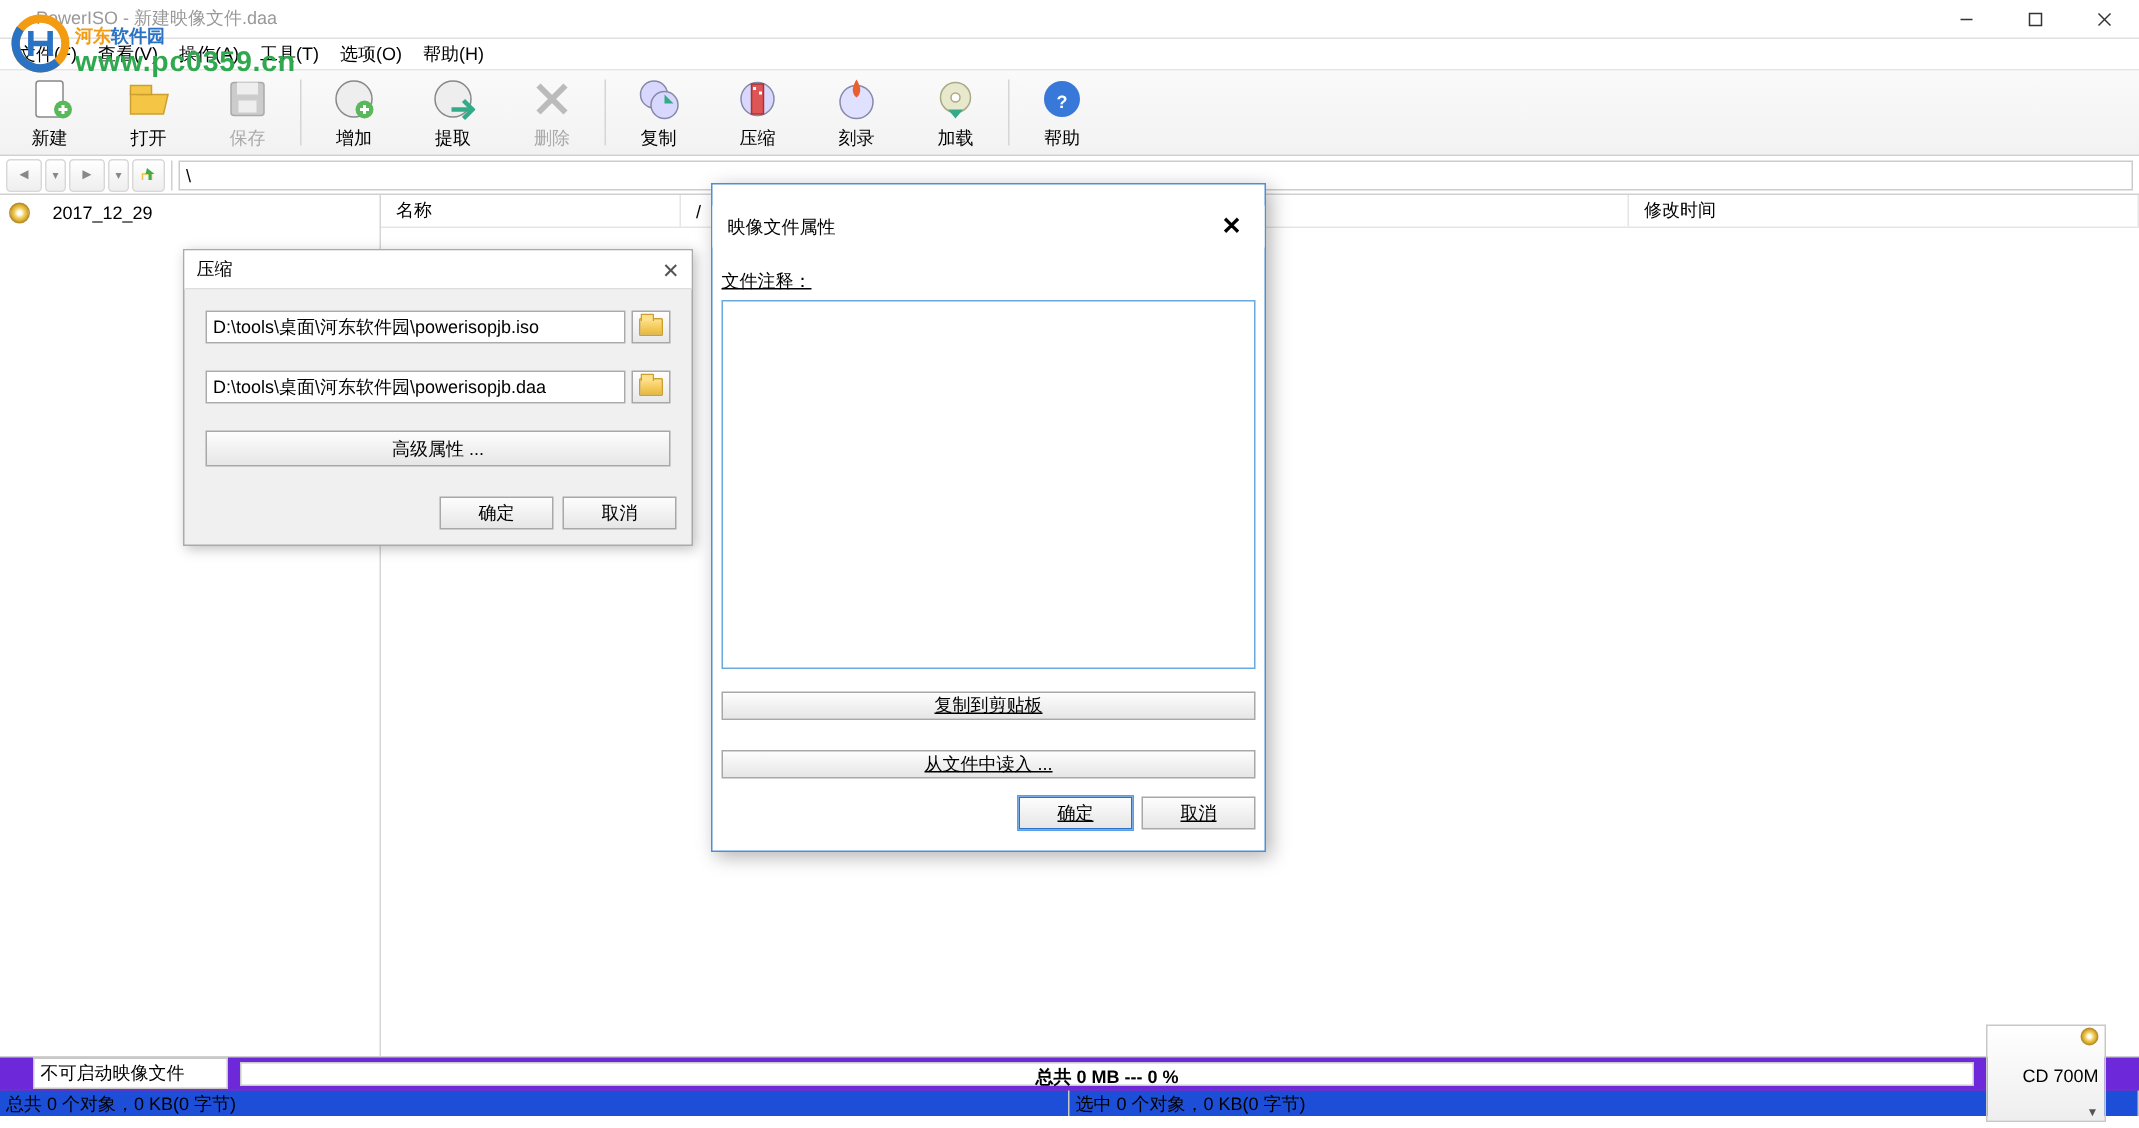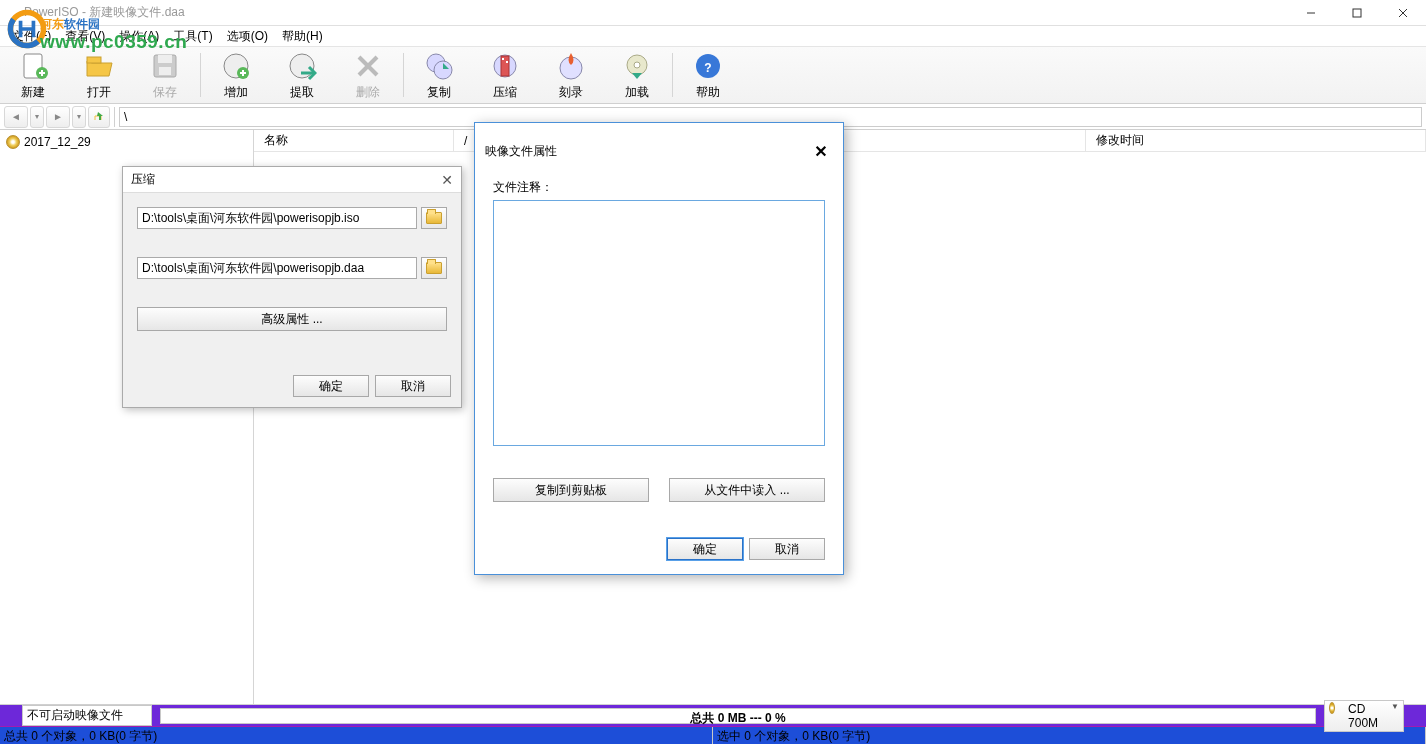--- a/index.html
+++ b/index.html
@@ -34,66 +34,66 @@
 .navbar { height:26px; border-bottom:1px solid #d0d0d0; display:flex; align-items:center; padding:2px 4px; gap:2px;}
 .nav-arrow { width:24px; height:22px; border:1px solid #d8d8d8; border-radius:3px; background:linear-gradient(#fff,#eee); display:flex; align-items:center; justify-content:center; color:#888; font-size:10px;}
 .nav-dd { width:14px; height:22px; border:1px solid #d8d8d8; border-radius:3px; background:linear-gradient(#fff,#eee); display:flex; align-items:center; justify-content:center; color:#888; font-size:8px;}
 .nav-up { width:22px; height:22px; border:1px solid #d8d8d8; border-radius:3px; background:linear-gradient(#fff,#eee); display:flex; align-items:center; justify-content:center; color:#888; }
 .nav-sep { width:1px; height:20px; background:#d0d0d0; margin:0 2px;}
 .nav-path { flex:1; height:20px; border:1px solid #ccc; padding:2px 4px; background:#fff; }
 
 
 .main { display:flex; height:574px; }
 .tree { width:254px; border-right:1px solid #d5d5d5; padding:4px 6px; }
-.tree-item { display:flex; align-items:center; gap:4px; padding:1px 0;}
+.tree-item { display:flex; align-items:center; gap:15px; padding:1px 0;}
 .disc-ico { width:14px; height:14px; border-radius:50%; background:radial-gradient(circle,#fff 15%, #f0d060 40%, #d4a020 70%); border:1px solid #b89030;}
 .list { flex:1; }
 .list-header { height:22px; border-bottom:1px solid #e5e5e5; display:flex; align-items:center; background:#fff;}
 .list-header .col { padding:2px 10px; border-right:1px solid #e5e5e5; height:100%; display:flex; align-items:center;}
 .col-name { width:200px;}
 .col-slash { flex:1; }
 .col-mod { width:340px; }
 
 
 .status1 { height:22px; border-top:1px solid #d0d0d0; display:flex; align-items:center; padding:2px 22px; gap:8px; background:#6d28d9;}
 .status1 .boot-box { width:130px; border:1px solid #c8c8c8; padding:1px 4px; background:#fff;}
 .progress-wrap { flex:1; height:16px; border:1px solid #c8c8c8; background:#fff; position:relative;}
 .progress-wrap .txt { position:absolute; width:100%; text-align:center; top:1px;font-weight:bold;}
-.cd-box { width:80px; border:1px solid #c8c8c8; background:linear-gradient(#fff,#eee); display:flex; align-items:flex-start; padding:1px 4px; gap:13px;}
+.cd-box { width:80px; border:1px solid #c8c8c8; background:linear-gradient(#fff,#eee); display:flex; align-items:flex-end; padding:1px 4px; gap:13px;flex-direction:column;}
 .cd-box .arr { margin-left:auto; font-size:8px; color:#555;}
 .status2 { height:18px; border-top:1px solid #a21caf; display:flex; background:#1d4ed8;justify-content:flex-end;}
 .status2 .cell { flex:1; padding:1px 4px; border-right:1px solid #c8c8c8;}
 
 
 .dlg-compress { position:absolute; left:122px; top:166px; width:340px; background:#f0f0f0; border:1px solid #aaa; box-shadow:2px 2px 8px rgba(0,0,0,0.25); z-index:30;}
 .dlg-titlebar { height:26px; background:#fff; display:flex; align-items:center; padding:0 8px; border-bottom:1px solid #ddd;}
 .dlg-titlebar .x { margin-left:auto; font-size:14px; font-family:Arial; color:#555;}
 .dlg-body { padding:14px;}
 .field-label { margin-bottom:4px;}
-.field-row { display:flex; gap:4px; margin-bottom:28px;}
+.field-row { display:flex; gap:4px; margin-bottom:18px;}
 .field-row input { flex:1; height:22px; border:1px solid #aaa; padding:2px 4px; background:#fff;}
 .browse-btn { width:26px; height:22px; border:1px solid #a8a8a8; background:linear-gradient(#fefefe,#e8e8e8); display:flex; align-items:center; justify-content:center;}
 .folder-ico { width:16px; height:12px; background:linear-gradient(#ffe08a,#e8b838); border:1px solid #caa030; border-radius:1px; position:relative;}
 .folder-ico:before { content:""; position:absolute; top:-4px; left:0; width:7px; height:4px; background:#ffe08a; border:1px solid #caa030; border-bottom:none; border-radius:1px 1px 0 0;}
 .adv-btn { width:100%; height:24px; border:1px solid #a8a8a8; background:linear-gradient(#fdfdfd,#e6e6e6);}
 .dlg-buttons { display:flex; justify-content:flex-end; gap:6px; padding:6px 10px 10px;}
-.std-btn { width:76px; height:22px; border:1px solid #a8a8a8; background:linear-gradient(#fdfdfd,#e6e6e6);margin-top:24px;}
+.std-btn { width:76px; height:22px; border:1px solid #a8a8a8; background:linear-gradient(#fdfdfd,#e6e6e6);}
 
 
 .dlg-props { position:absolute; left:474px; top:122px; width:370px; background:#fff; border:1px solid #4a90d9; box-shadow:3px 3px 12px rgba(0,0,0,0.3); z-index:50;}
 .dlg-props .p-title { height:28px; display:flex; align-items:center; padding:0 10px; background:#fff;margin-top:14px;}
 .dlg-props .p-title .x { margin-left:auto; font-size:16px; font-weight:bold; font-family:Arial; width:24px; text-align:center;}
 .tabs { display:flex; border-bottom:1px solid #ccc; padding-left:12px; padding-top:6px;}
 .tab { padding:4px 12px 3px; border:1px solid #ccc; border-bottom:none; background:#f4f4f4; margin-right:-1px; position:relative; top:1px;}
 .tab.active { background:#fff; border-bottom:1px solid #fff;}
 .tab.hl { outline:2px solid #e03030; outline-offset:-1px;}
-.p-body { padding:14px 18px 10px;}
+.p-body { padding:14px 6px 10px;text-decoration:underline;}
 .textarea-wrap { position:relative; }
 .comment-ta { width:100%; height:246px; border:1px solid #6aa8e0; resize:none; padding:4px;}
-.p-mid-btns { display:flex; gap:20px; margin-top:29px;}
+.p-mid-btns { display:flex; gap:20px; margin-top:12px;flex-direction:column;}
 .p-mid-btns button { flex:1; height:24px; border:1px solid #a8a8a8; background:linear-gradient(#fdfdfd,#e6e6e6);}
 .p-bottom { display:flex; justify-content:flex-end; gap:6px; padding:12px 0 4px;}
 .p-bottom .ok { border:1px solid #2a72c8; outline:1px solid #59a0e8;}
 
 svg { display:block; }
 </style>
 </head>
 <body>
 
 <div class="titlebar">
@@ -334,16 +334,16 @@
       <button class="std-btn">取消</button>
     </div>
   </div>
 </div>
 
 <svg class="wm-logo" viewBox="0 0 50 50">
   <circle cx="25" cy="25" r="18" stroke="#f39c12"></circle>
   <circle cx="25" cy="25" r="18" stroke="#2a73c4" stroke-dasharray="30 60" transform="rotate(120 25 25)"></circle>
   <path d="M18 16 L18 34 M32 16 L32 34 M18 25 L32 25" stroke="#2a73c4" stroke-width="4" fill="none"></path>
 </svg>
-<div class="watermark" style="left:40px;">
+<div class="watermark" style="left:50px;">
   <div class="big"><span class="orange">河东</span><span>软件园</span></div>
   <span class="url">www.pc0359.cn</span>
 </div>
 
 </body></html>

